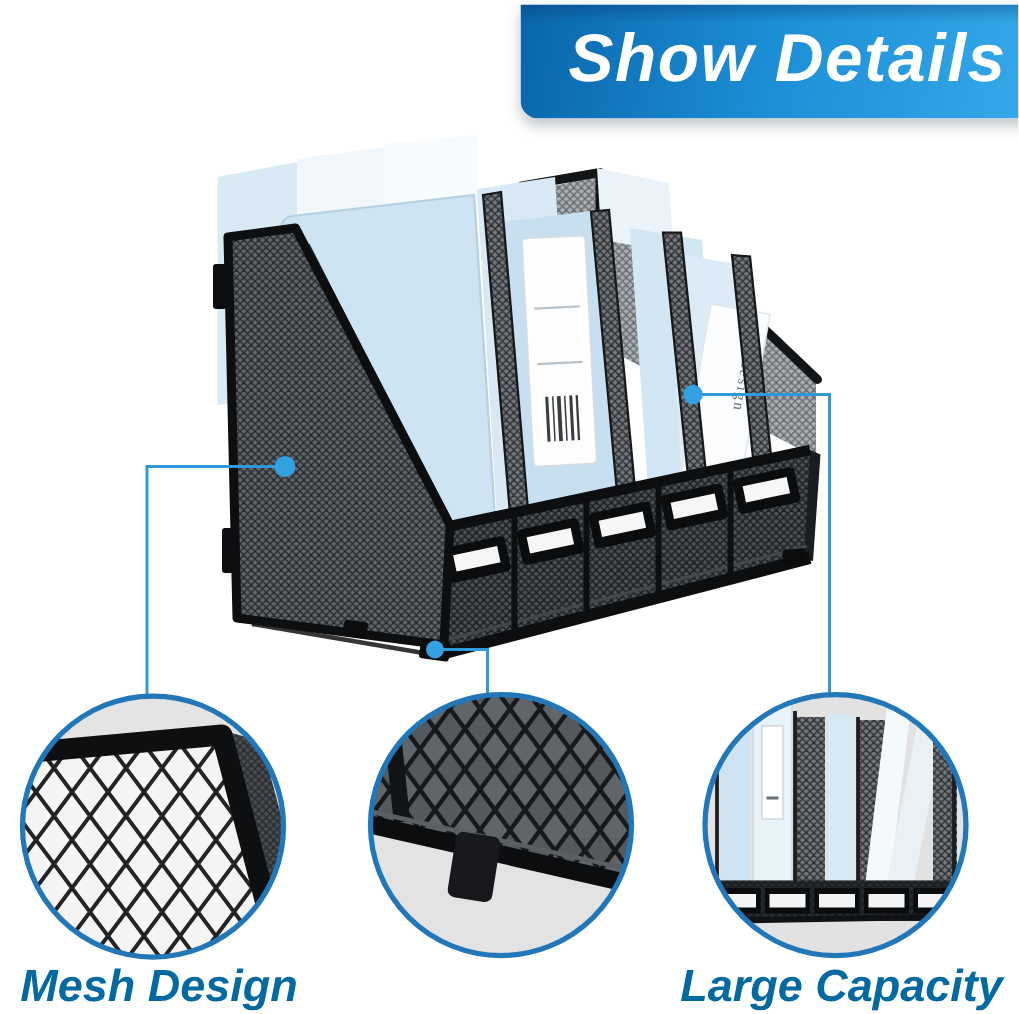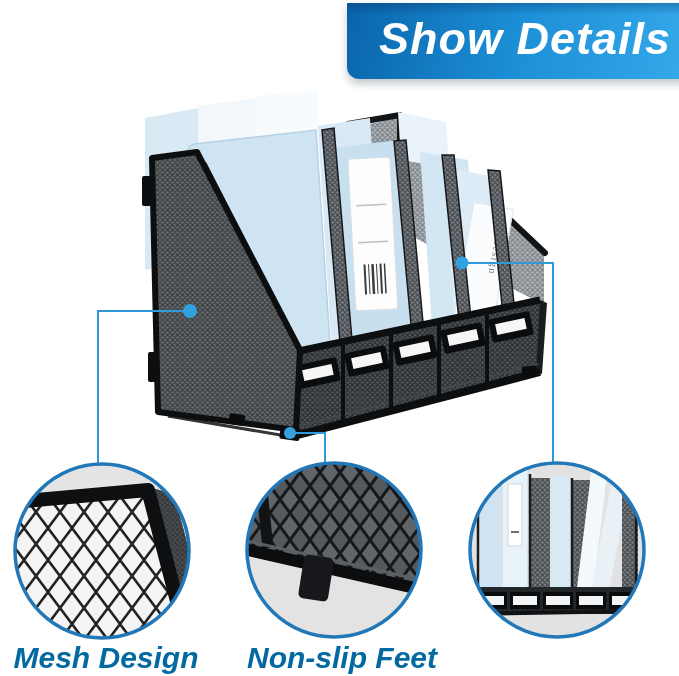--- a/index.html
+++ b/index.html
@@ -232,14 +232,14 @@
       </g>
       <circle cx="557" cy="550" r="87" fill="none" stroke="#2177b8" stroke-width="3.5"></circle>
     </g>
   </svg>
 
   <div class="banner">
     <span>Show Details</span>
   </div>
 
   <div class="caption" id="cap1">Mesh Design</div>
-  <div class="caption" id="cap2">Non-slip Feet</div>
+  <div class="caption" id="cap3">Large Capacity</div>
 </div>
 
 </body></html>

